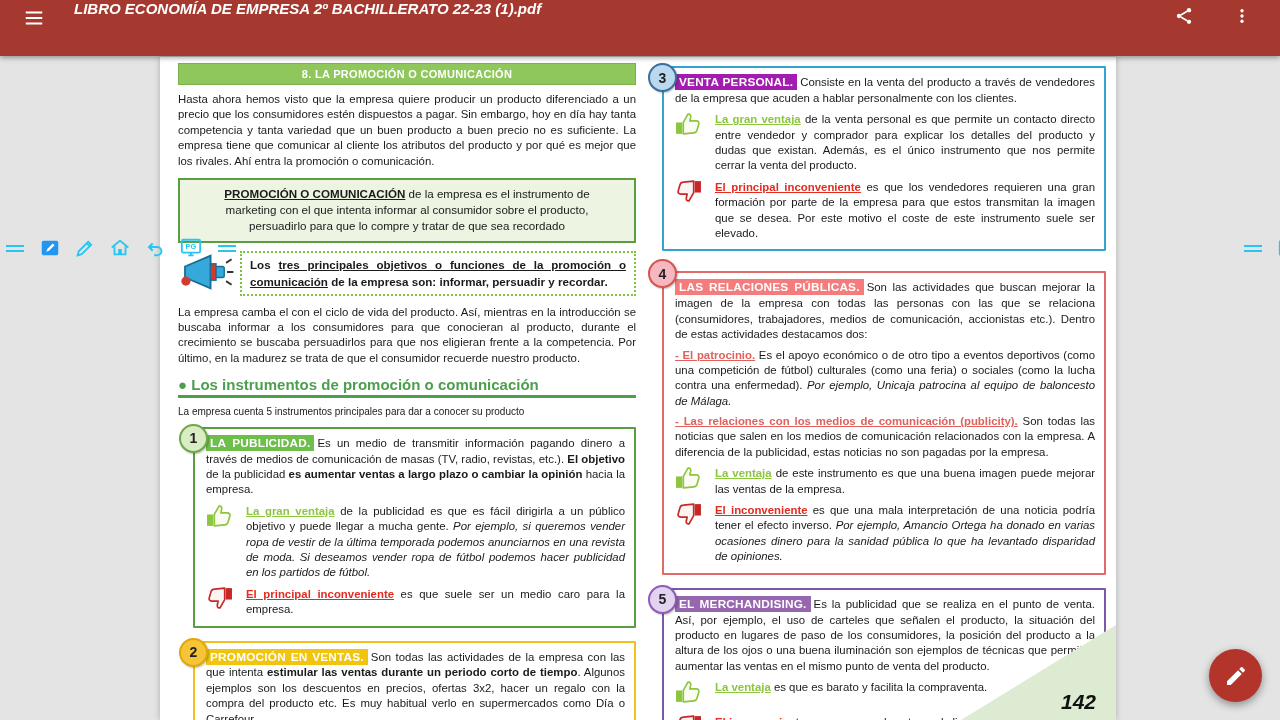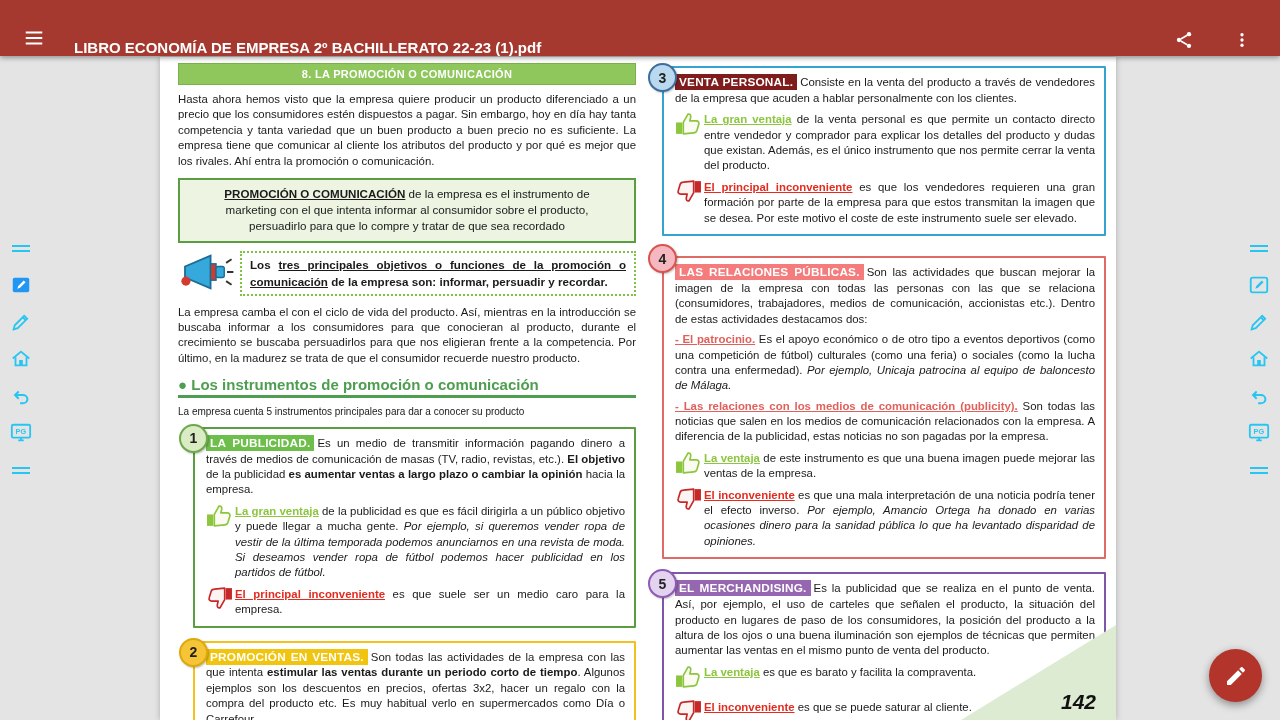--- a/index.html
+++ b/index.html
@@ -1,30 +1,30 @@
 <!DOCTYPE html>
 <html><head>
 <meta charset="utf-8">
 <style>
   * { margin:0; padding:0; box-sizing:border-box; }
   html,body { width:1280px; height:720px; overflow:hidden;
     font-family:"Liberation Sans", sans-serif; background:#E4E4E4; }
 
   
   .appbar { position:absolute; left:0; top:0; width:1280px; height:56px;
-    background:#A6392F; display:flex; align-items:flex-end; padding:0 16px;
-    box-shadow:0 2px 5px rgba(0,0,0,.35); z-index:30; }
+    background:#A6392F; display:flex; align-items:flex-start; padding:0 16px;
+    box-shadow:0 2px 5px rgba(0,0,0,.35); z-index:30;font-style:italic; }
   .appbar .menu-btn { width:36px; height:36px; display:flex; align-items:center; justify-content:center; cursor:pointer; }
   .appbar .title { color:#fff; font-weight:700; font-size:15px; margin-left:22px; flex:1;
     white-space:nowrap; overflow:hidden; text-overflow:ellipsis; }
   .appbar .actions { display:flex; align-items:center; gap:26px; margin-right:6px; }
   .iconbtn { width:32px; height:32px; display:flex; align-items:center; justify-content:center; cursor:pointer; }
 
   
-  .rail { position:absolute; top:236px; width:34px; display:flex; flex-direction:column;
+  .rail { position:absolute; top:236px; width:34px; display:flex; flex-direction:row;
     align-items:center; gap:13px; z-index:20; }
   .rail.left { left:4px; }
   .rail.right { right:4px; }
   .rail .tool { width:24px; height:24px; display:flex; align-items:center; justify-content:center; cursor:pointer; }
 
   
   .page { position:absolute; left:160px; top:57px; width:956px; height:663px;
     background:#fff; box-shadow:0 0 6px rgba(0,0,0,.25); overflow:hidden;
     padding:6px 8px 0 18px; }
   .cols { display:flex; gap:11px; }
@@ -43,21 +43,21 @@
   .subhead-rule { height:2.5px; background:#4E9E50; margin-bottom:8px; }
   .lead-in { font-size:10px; margin-bottom:10px; }
 
   
   .card { position:relative; border:2px solid; border-radius:1px; margin:0 0 13px 15px;
     padding:7px 9px 8px 11px; background:#fff; }
   .num { position:absolute; left:-16px; top:-5px; width:29px; height:29px; border-radius:50%;
     border:2px solid; display:flex; align-items:center; justify-content:center;
     font-weight:700; font-size:14px; color:#222; background:#fff; box-shadow:1px 1px 2px rgba(0,0,0,.25); }
   .hl { color:#fff; font-weight:700; padding:1px 4px; margin-right:3px; font-size:11.8px; letter-spacing:.2px; }
-  .procon { display:flex; gap:2px; margin-top:6px; align-items:flex-start; }
+  .procon { display:flex; gap:13px; margin-top:6px; align-items:flex-start; }
   .procon .ticon { flex:0 0 27px; margin-top:-2px; }
   .procon p { flex:1; }
 
   
   .run-b  { font-weight:700; }
   .run-i  { font-style:italic; }
   .run-bu { font-weight:700; text-decoration:underline; }
   .run-lg { color:#8CC63E; font-weight:700; text-decoration:underline; }
   .run-lr { color:#E42B20; font-weight:700; text-decoration:underline; }
   .run-rr { color:#E0615C; font-weight:700; text-decoration:underline; }
@@ -259,21 +259,21 @@
 
       </article>
 
     </section>
 
     <section class="col right">
 
       <article class="card" style="margin-top: 3px; border-color: rgb(53, 163, 207);">
         <div class="num" style="background-color: rgb(187, 217, 238); border-color: rgb(60, 110, 159);">3</div>
         <p class="body">
-          <span class="hl" style="background-color: #7f1d1d;">VENTA PERSONAL.</span><span><span class="">Consiste en la venta del producto a través de vendedores de la empresa que acuden a hablar personalmente con los clientes.</span></span>
+          <span class="hl" style="background-color: #a21caf;">VENTA PERSONAL.</span><span><span class="">Consiste en la venta del producto a través de vendedores de la empresa que acuden a hablar personalmente con los clientes.</span></span>
         </p>
         <div class="procon">
           <span class="ticon">
             <svg width="27" height="27" viewBox="0 0 26 26">
                 <rect x="1" y="12" width="6" height="11" fill="#8CC63E"></rect>
                 <path d="M8 23V12l4.5-8c2-.5 3 1 2.6 3l-.8 3.5h6.2c2 0 3 1.5 2.4 3.3l-1.8 6c-.5 1.5-1.6 2.2-3.2 2.2z" fill="#FBFBF2" stroke="#8CC63E" stroke-width="1.6" stroke-linejoin="round"></path>
               </svg>
           </span>
           <p class="body"><span><span class="run-lg">La gran ventaja</span><span class=""> de la venta personal es que permite un contacto directo entre vendedor y comprador para explicar los detalles del producto y dudas que existan. Además, es el único instrumento que nos permite cerrar la venta del producto.</span></span></p>
         </div>

